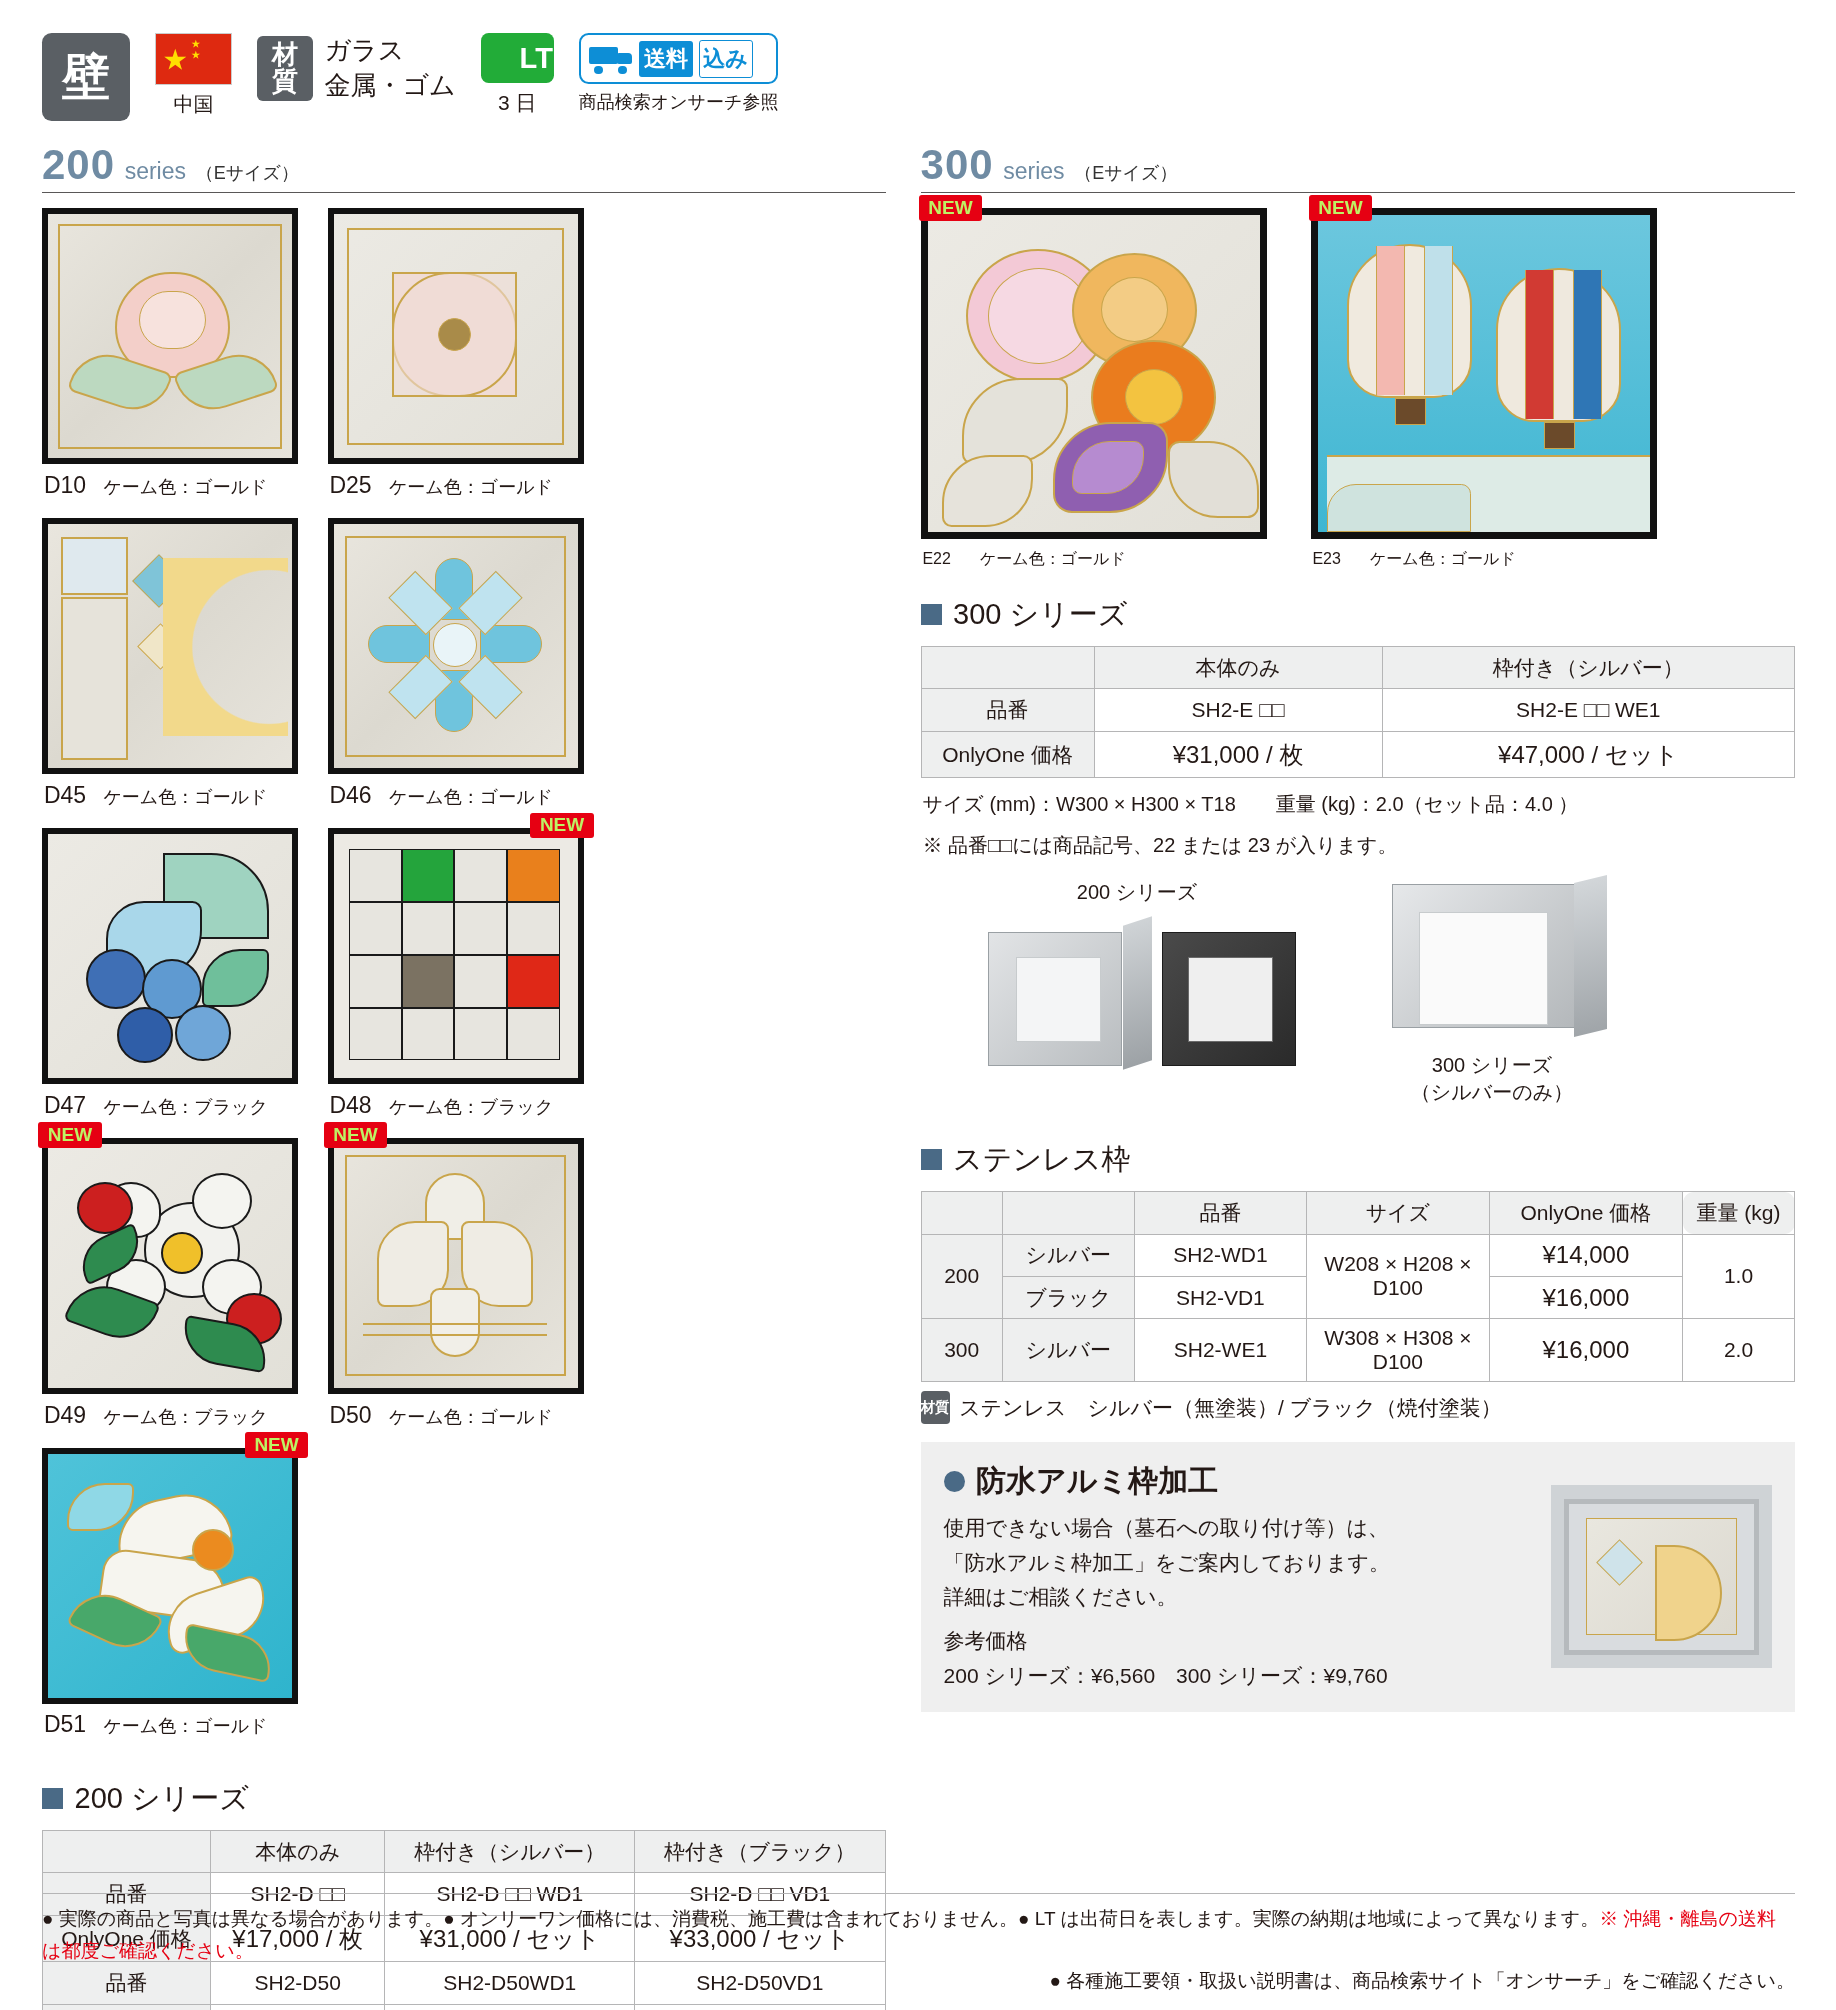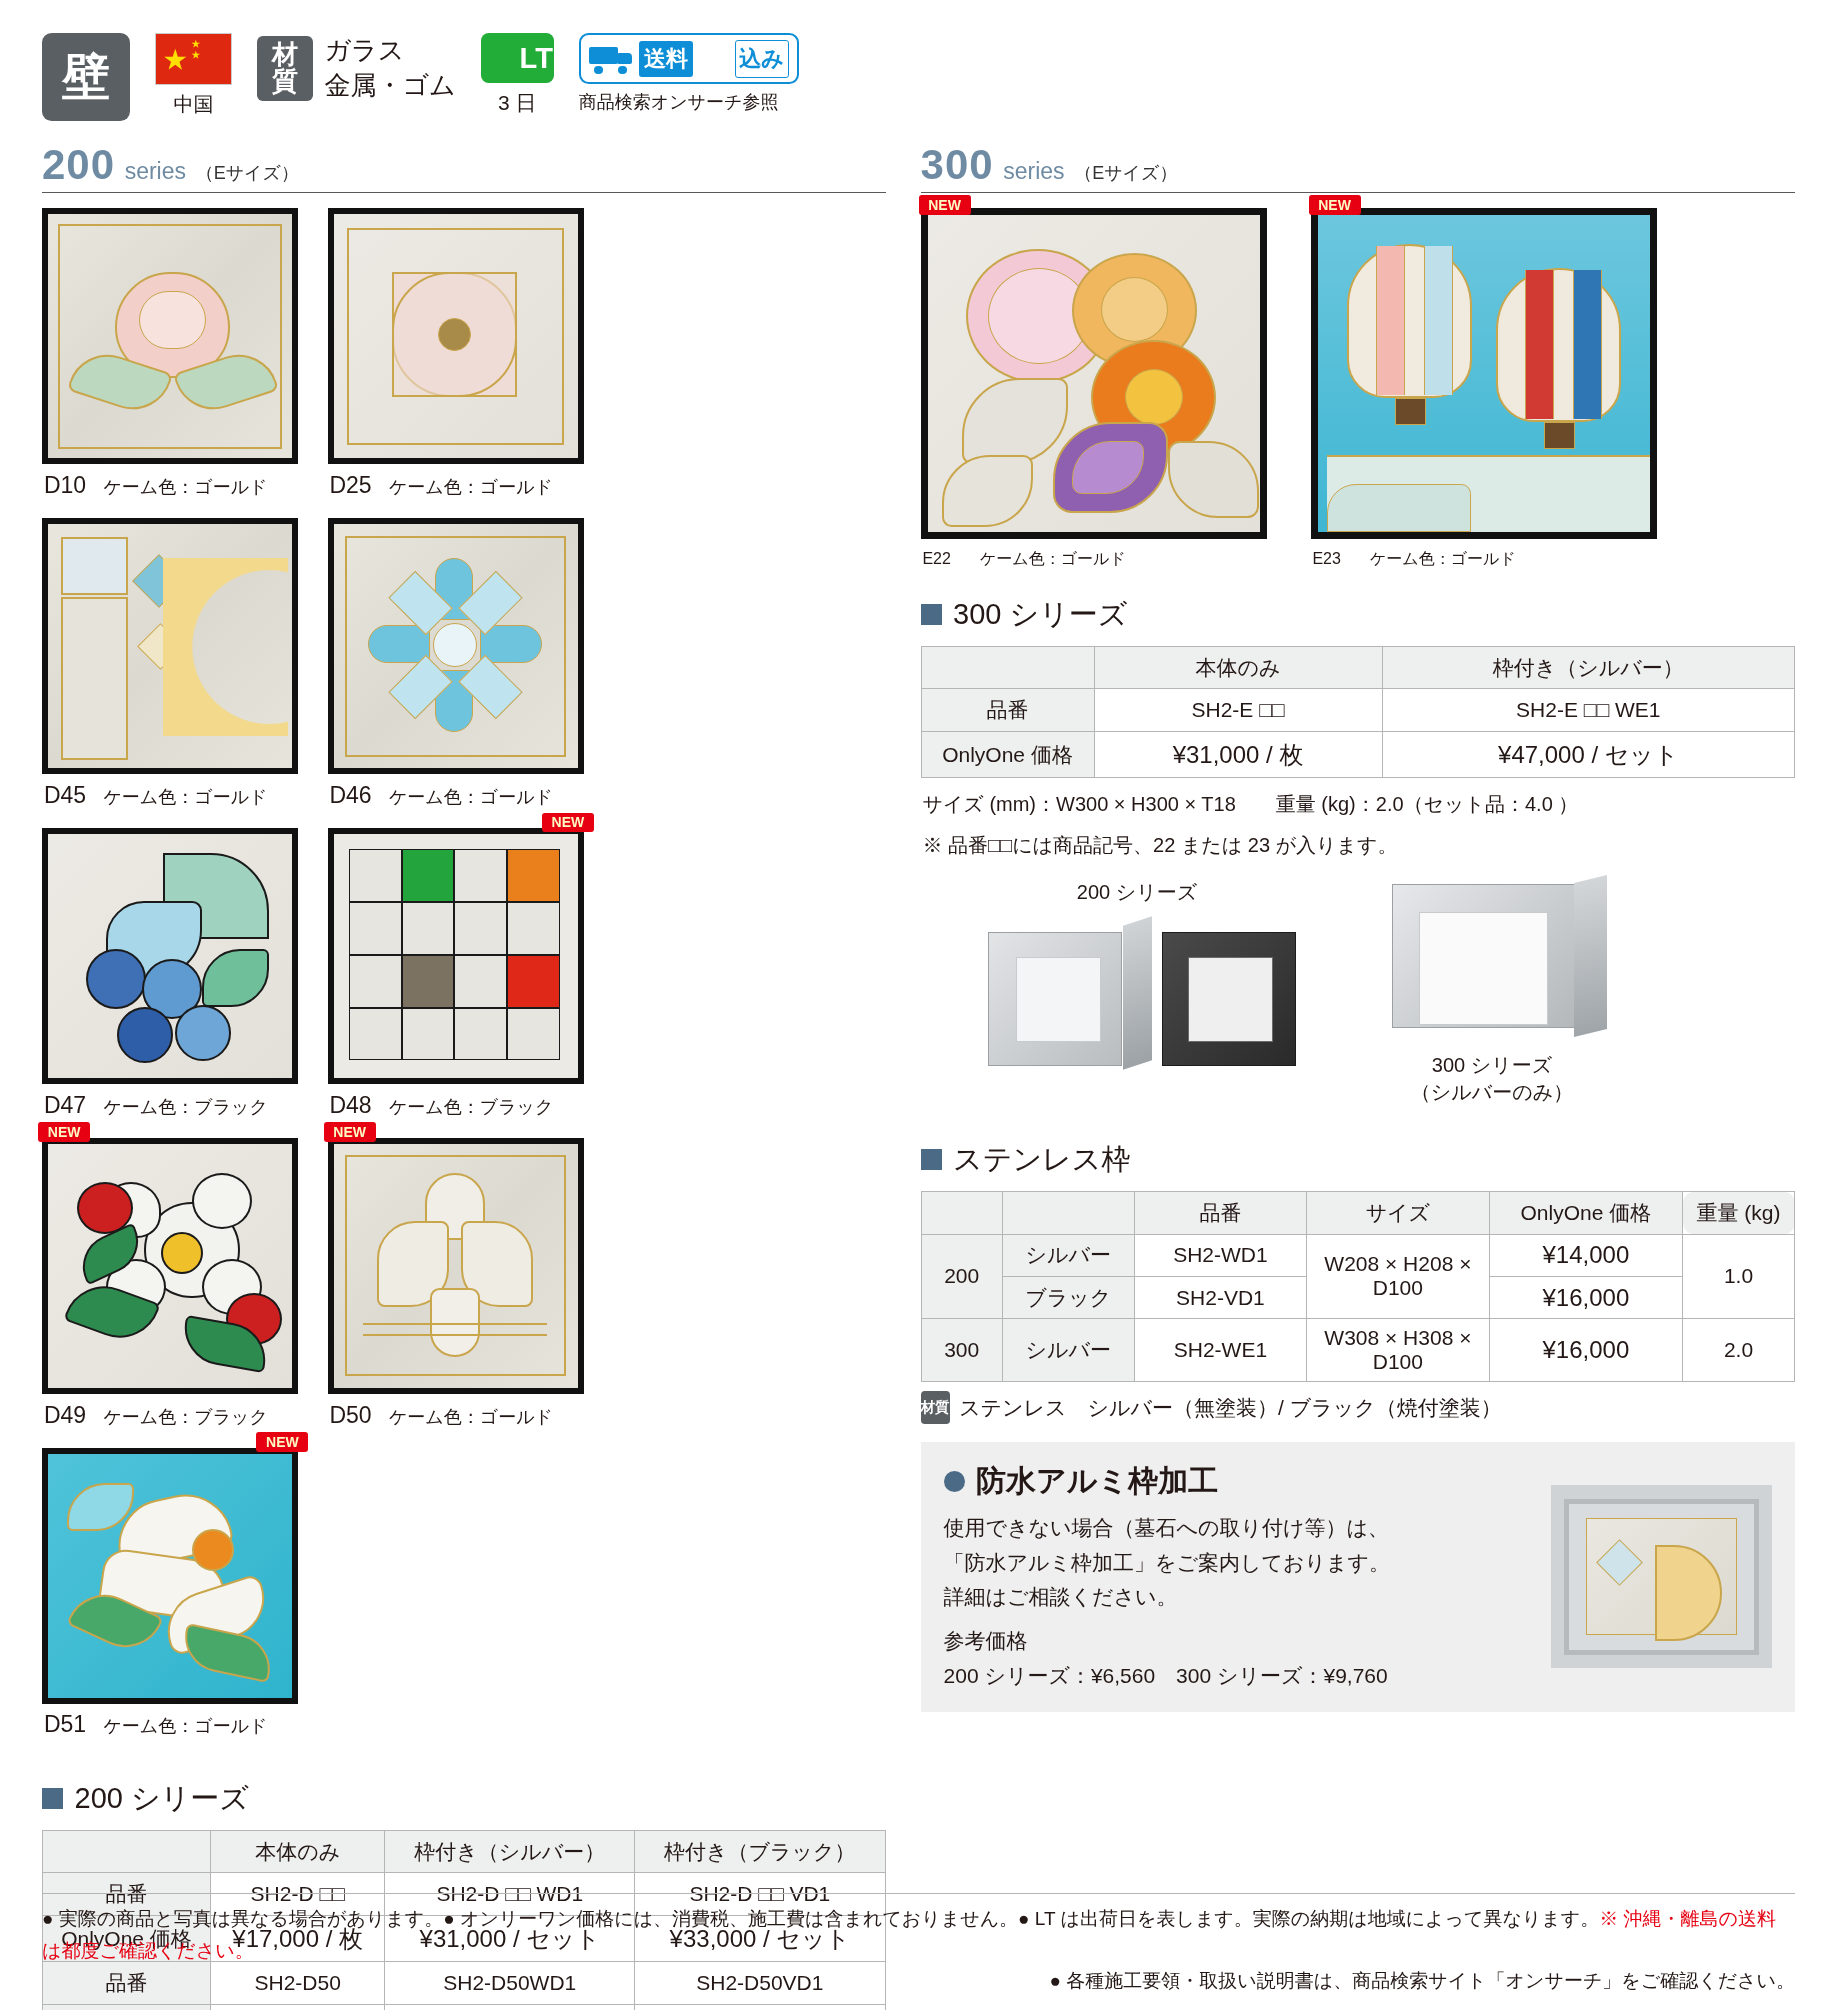--- a/index.html
+++ b/index.html
@@ -46,21 +46,21 @@
   .ship-badge {
     border:2.9px solid #0d8ed6; border-radius:9.6px; background:#fff;
     display:flex;align-items:center; gap:5.8px; padding:4.8px 8.6px;
   }
   .truck { width:44px;height:31px;position:relative; }
   .truck .body { position:absolute;left:0;top:3.8px;width:29px;height:17.3px;background:#0d8ed6;border-radius:1.9px; }
   .truck .cab { position:absolute;left:28px;top:9.6px;width:14.4px;height:11.5px;background:#0d8ed6;border-radius:1.9px 3.8px 1.9px 1.9px; }
   .truck .w1, .truck .w2 { position:absolute;bottom:0;width:8.6px;height:8.6px;border-radius:50%;background:#0d8ed6; }
   .truck .w1 { left:4.8px; } .truck .w2 { left:29px; }
   .ship-tag { background:#0d8ed6;color:#fff;font-size:22px;font-weight:bold;padding:2.9px 4.8px;border-radius:2.9px; }
-  .ship-tag2 { color:#0d8ed6;font-size:22px;font-weight:bold;padding:2.9px 3.8px;border:1.9px solid #0d8ed6;border-radius:2.9px;margin-left:36px;}
+  .ship-tag2 { color:#0d8ed6;font-size:22px;font-weight:bold;padding:2.9px 3.8px;border:1.9px solid #0d8ed6;border-radius:2.9px;}
   .ship-note { font-size:18px; margin-top:5.8px; }
 
   
   .cols { display:flex; padding:0 42px; gap:35px; }
   .col-left { width:845px; }
   .col-right { width:876px; }
 
   .series-head { display:flex; align-items:baseline; gap:9.6px; border-bottom:1.9px solid #595757; padding-bottom:5.8px; margin-bottom:15.4px; }
   .series-num { font-size:42px; color:#6f8ba3; font-weight:bold; letter-spacing:1px; line-height:1; }
   .series-series { font-size:23px; color:#6f8ba3; }
@@ -70,21 +70,21 @@
   .grid3 { display:flex; flex-wrap:wrap; gap:0 11.5px; }
   .prod { width:274px; margin-bottom:5.8px; position:relative; }
   .prod .frame {
     width:256px;height:256px;border:6.7px solid #111; background:#ddd; position:relative; overflow:hidden;
   }
   .prod .caption { display:flex; align-items:baseline; gap:17.3px; margin:7.7px 0 13.4px 1.9px; }
   .prod .code { font-size:23px; }
   .prod .case { font-size:18px; }
   .newbadge {
     position:absolute; top:-15.4px; left:-3.8px;
-    background:#e60012; color:#fef9c3; font-size:14px; font-weight:bold;
+    background:#e60012; color:#bef264; font-size:19px; font-weight:bold;
     padding:1.9px 9.6px; border-radius:2.9px; z-index:5;
   }
   .newbadge.right { left:auto; right:7.7px; }
 
   .prod-lg { width:363px; position:relative; margin-bottom:3.8px; }
   .prod-lg .frame { width:346px;height:331px;border:7.7px solid #111;position:relative;overflow:hidden;background:#ddd; }
   .prod-lg .caption { display:flex; align-items:baseline; gap:29px; margin:9.6px 0 0 1.9px; }
 
   
   .sqhead { display:flex; align-items:center; gap:11.5px; margin:21px 0 11.5px 0; }

